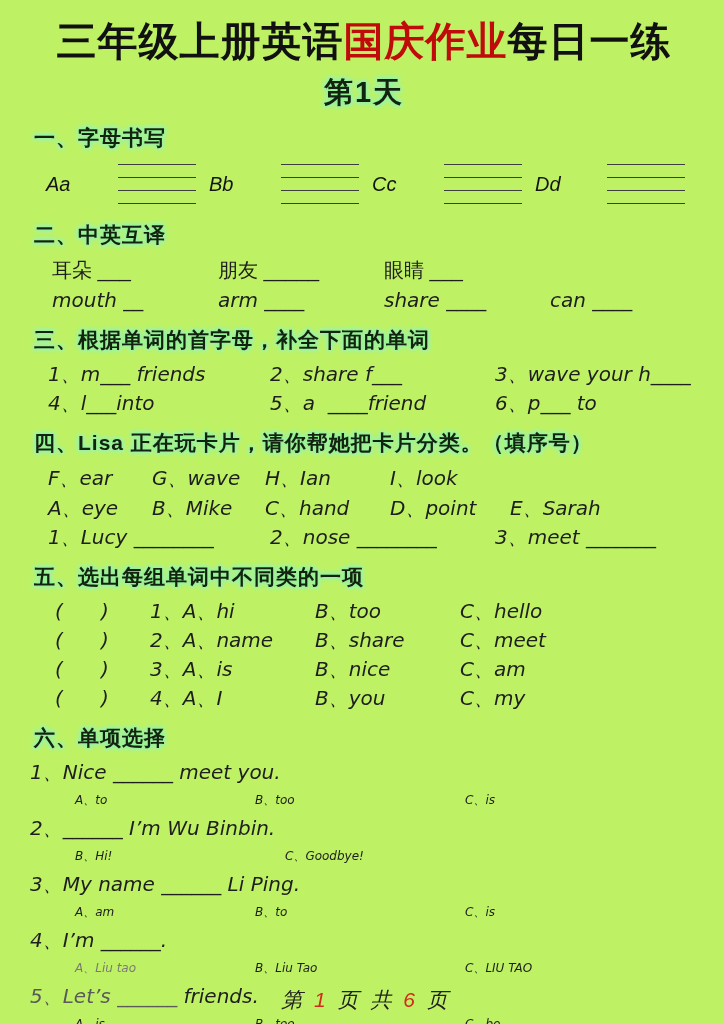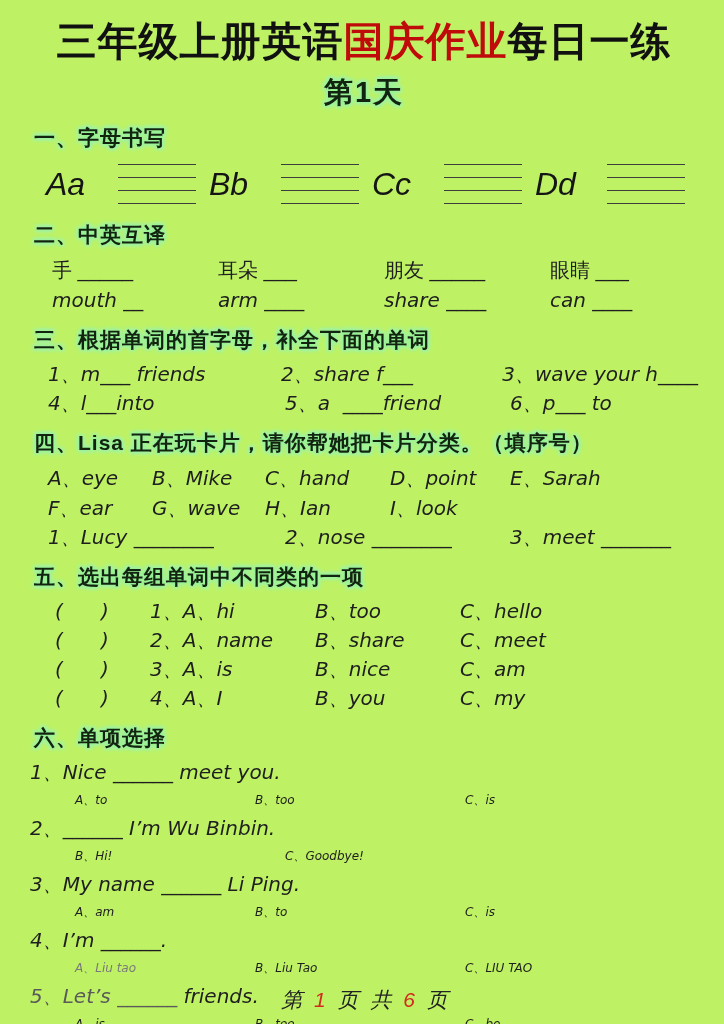--- a/index.html
+++ b/index.html
@@ -15,31 +15,31 @@
                        2px 2px 3px #b5f6b0, -2px -2px 3px #b5f6b0, 2px -2px 3px #b5f6b0, -2px 2px 3px #b5f6b0; }
   .subtitle { text-align:center; font-size:29px; margin-top:7px; letter-spacing:2px; }
   .heading { font-size:21px; margin:11px 0 6px 4px; letter-spacing:1px; }
 
   .en { font-style:italic; font-family:"DejaVu Sans",sans-serif; }
   .pre { white-space:pre; }
 
   
   .letters-row { display:flex; margin:6px 0 2px 16px; height:52px; align-items:center; }
   .letter-unit { display:flex; align-items:center; width:167px; }
-  .letter { font-size:32px; font-style:italic; width:58px; color:#151515; }
+  .letter { font-size:20px; font-style:italic; width:58px; color:#151515; }
   .wlines { display:inline-flex; flex-direction:column; justify-content:space-between; width:78px; height:40px; margin-left:14px; }
   .wlines i { display:block; height:0; border-top:1.7px solid #3d3d3d; }
 
   
   .row4 { display:flex; margin-left:22px; line-height:30px; font-size:20px; }
   .row4 .cell { width:166px; }
   .row4 .cell:last-child { width:auto; }
 
   .row3 { display:flex; margin-left:18px; line-height:29px; font-size:20px; }
-  .row3 .c1 { width:222px; } .row3 .c2 { width:225px;margin-left:15px; } .row3 .c3 { flex:1; }
+  .row3 .c1 { width:222px; } .row3 .c2 { width:225px; } .row3 .c3 { flex:1; }
 
   .cards { display:flex; margin-left:18px; line-height:30px; font-size:20px; }
   .cards .k1 { width:104px; } .cards .k2 { width:113px; } .cards .k3 { width:125px; } .cards .k4 { width:120px; } .cards .k5 { flex:1; }
 
   .s5row { display:flex; margin-left:25px; line-height:29px; font-size:20px; }
   .s5row .paren { width:95px; white-space:pre; }
   .s5row .q { width:165px; } .s5row .b { width:145px; } .s5row .c { flex:1; }
 
   .stem { line-height:28px; font-size:20px; white-space:pre; }
   .opts { display:flex; margin-left:45px; line-height:28px; font-size:12px; }
@@ -95,21 +95,20 @@
           <i></i>
           <i></i>
           <i></i>
           <i></i>
         </span>
     </div>
   </div>
 
   <div class="heading glow">二、中英互译</div>
   <div class="row4">
-    <span class="cell pre">手 _____</span>
     <span class="cell pre">耳朵 ___</span>
     <span class="cell pre">朋友 _____</span>
     <span class="cell pre">眼睛 ___</span>
   </div>
   <div class="row4 en">
     <span class="cell pre">mouth __</span>
     <span class="cell pre">arm ____</span>
     <span class="cell pre">share ____</span>
     <span class="cell pre">can ____</span>
   </div>
@@ -120,33 +119,33 @@
     <span class="c2 pre">2、share f___</span>
     <span class="c3 pre">3、wave your h____</span>
   </div>
   <div class="row3 en">
     <span class="c1 pre">4、l___into</span>
     <span class="c2 pre">5、a  ____friend</span>
     <span class="c3 pre">6、p___ to</span>
   </div>
 
   <div class="heading glow">四、Lisa 正在玩卡片，请你帮她把卡片分类。（填序号）</div>
+  <div class="cards en">
+    <span class="k1">F、ear</span>
+    <span class="k2">G、wave</span>
+    <span class="k3">H、Ian</span>
+    <span class="k4">I、look</span>
+  </div>
   <div class="cards en">
     <span class="k1">A、eye</span>
     <span class="k2">B、Mike</span>
     <span class="k3">C、hand</span>
     <span class="k4">D、point</span>
     <span class="k5">E、Sarah</span>
   </div>
-  <div class="cards en">
-    <span class="k1">F、ear</span>
-    <span class="k2">G、wave</span>
-    <span class="k3">H、Ian</span>
-    <span class="k4">I、look</span>
-  </div>
   <div class="row3 en">
     <span class="c1 pre">1、Lucy ________</span>
     <span class="c2 pre">2、nose ________</span>
     <span class="c3 pre">3、meet _______</span>
   </div>
 
   <div class="heading glow">五、选出每组单词中不同类的一项</div>
   <div class="s5row en">
     <span class="paren">(      )</span>
     <span class="q">1、A、hi</span>

